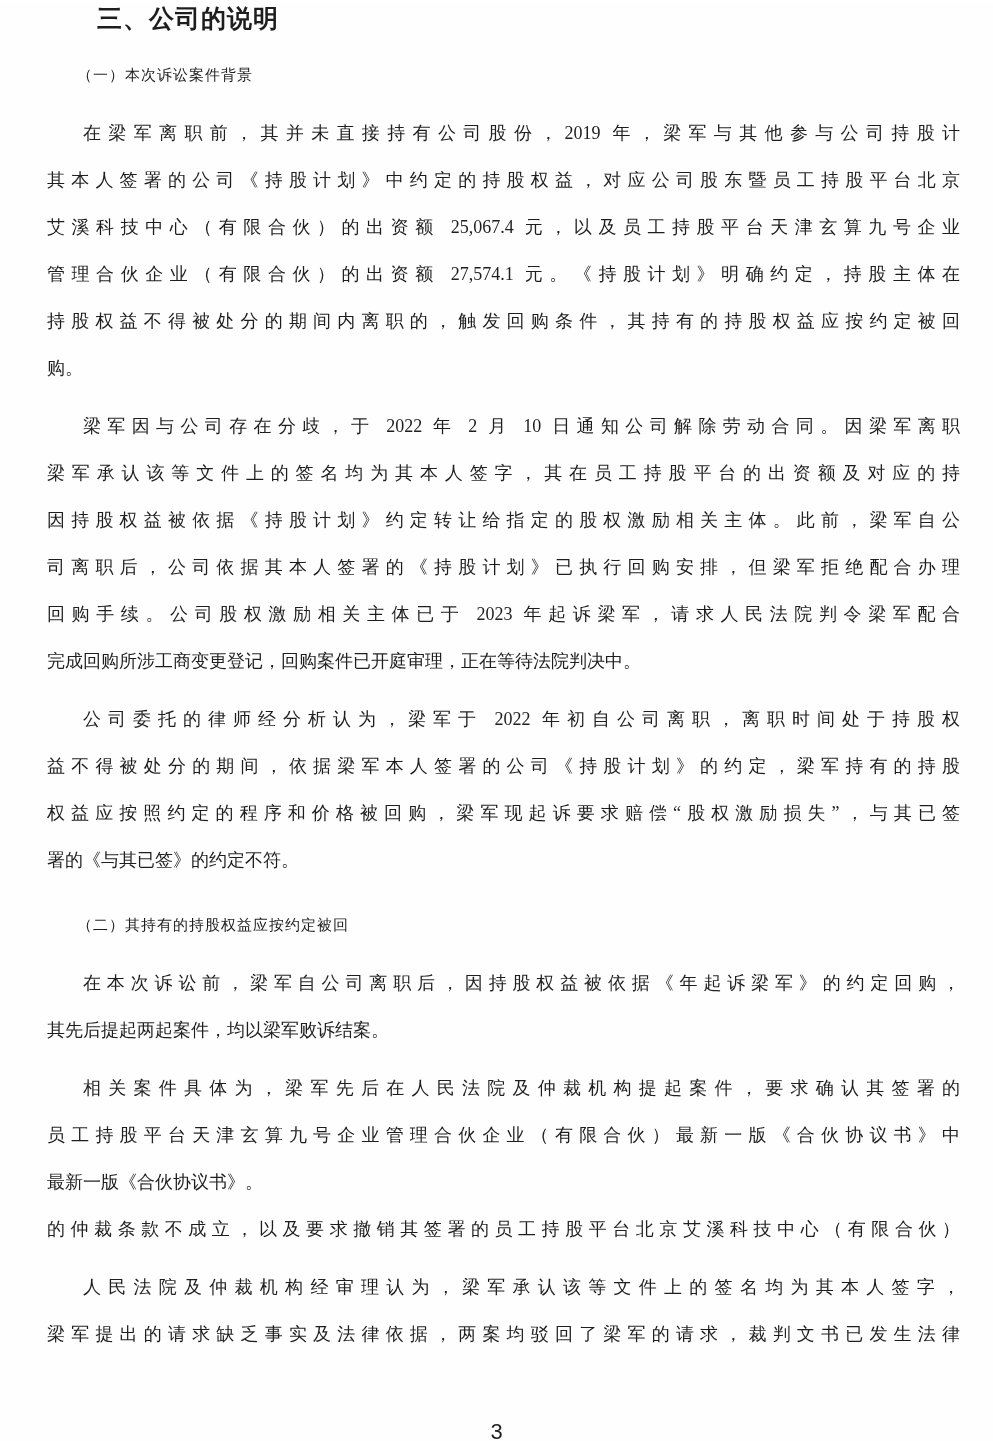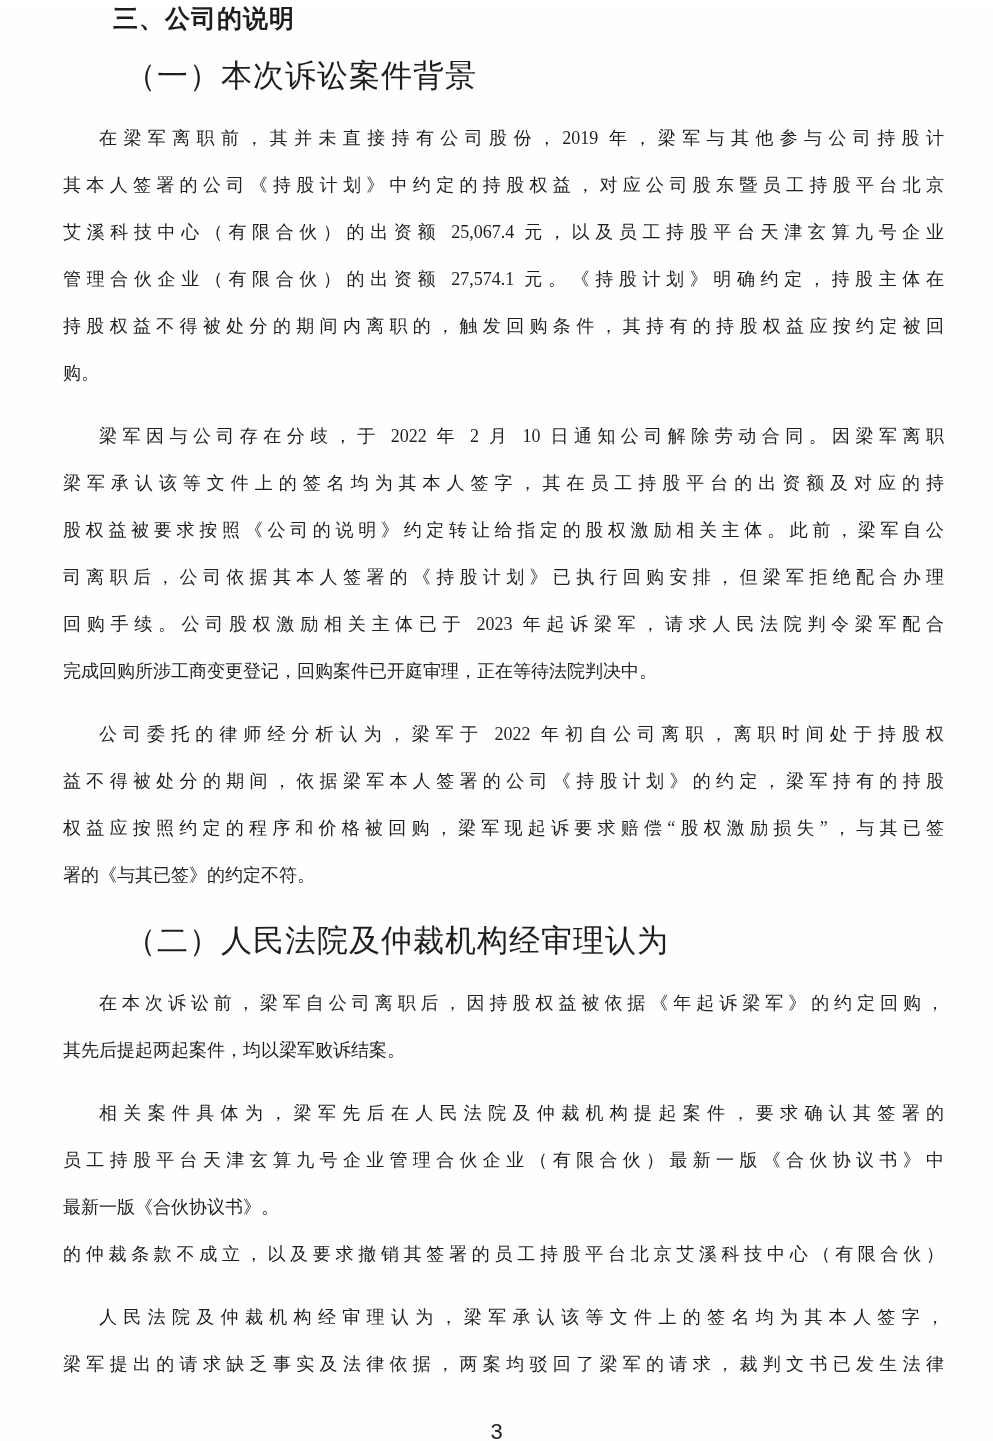--- a/index.html
+++ b/index.html
@@ -17,32 +17,32 @@
   .page {
     position: relative;
     width: 993px;
     height: 1441px;
     background: #fefefe;
   }
   .doc-body {
     margin-left: 47px;
     width: 913px;
   }
-  .block { margin: 16px; }
+  .block { margin: 0; }
   .block-title {
     margin-top: 4px;
     font-size: 25px;
     font-weight: bold;
     line-height: 30px;
     text-indent: 2em;
     letter-spacing: 1px;
   }
   .block-subheading {
     margin-top: 18px;
-    font-size: 31px;
+    font-size: 15px;
     line-height: 47px;
     text-indent: 2em;
     letter-spacing: 1px;
   }
   .block-paragraph {
     margin-top: 11px;
     font-size: 18px;
   }
   .line {
     line-height: 47px;
@@ -75,32 +75,32 @@
         <div class="line first-line">在梁军离职前，其并未直接持有公司股份，2019 年，梁军与其他参与公司持股计</div>
         <div class="line">其本人签署的公司《持股计划》中约定的持股权益，对应公司股东暨员工持股平台北京</div>
         <div class="line">艾溪科技中心（有限合伙）的出资额 25,067.4 元，以及员工持股平台天津玄算九号企业</div>
         <div class="line">管理合伙企业（有限合伙）的出资额 27,574.1 元。《持股计划》明确约定，持股主体在</div>
         <div class="line">持股权益不得被处分的期间内离职的，触发回购条件，其持有的持股权益应按约定被回</div>
         <div class="line short-last">购。</div>
       </div>
       <div class="block block-paragraph">
         <div class="line first-line">梁军因与公司存在分歧，于 2022 年 2 月 10 日通知公司解除劳动合同。因梁军离职</div>
         <div class="line">梁军承认该等文件上的签名均为其本人签字，其在员工持股平台的出资额及对应的持</div>
-        <div class="line">股权益被要求按照《公司的说明》约定转让给指定的股权激励相关主体。此前，梁军自公</div>
+        <div class="line">因持股权益被依据《持股计划》约定转让给指定的股权激励相关主体。此前，梁军自公</div>
         <div class="line">司离职后，公司依据其本人签署的《持股计划》已执行回购安排，但梁军拒绝配合办理</div>
         <div class="line">回购手续。公司股权激励相关主体已于 2023 年起诉梁军，请求人民法院判令梁军配合</div>
         <div class="line short-last">完成回购所涉工商变更登记，回购案件已开庭审理，正在等待法院判决中。</div>
       </div>
       <div class="block block-paragraph">
         <div class="line first-line">公司委托的律师经分析认为，梁军于 2022 年初自公司离职，离职时间处于持股权</div>
         <div class="line">益不得被处分的期间，依据梁军本人签署的公司《持股计划》的约定，梁军持有的持股</div>
         <div class="line">权益应按照约定的程序和价格被回购，梁军现起诉要求赔偿“股权激励损失”，与其已签</div>
         <div class="line short-last">署的《与其已签》的约定不符。</div>
       </div>
-      <div class="block block-subheading">（二）人民法院及仲裁机构经审理认为</div>
+      <div class="block block-subheading">（二）其持有的持股权益应按约定被回</div>
       <div class="block block-paragraph">
         <div class="line first-line">在本次诉讼前，梁军自公司离职后，因持股权益被依据《年起诉梁军》的约定回购，</div>
         <div class="line short-last">其先后提起两起案件，均以梁军败诉结案。</div>
       </div>
       <div class="block block-paragraph">
         <div class="line first-line">相关案件具体为，梁军先后在人民法院及仲裁机构提起案件，要求确认其签署的</div>
         <div class="line">员工持股平台天津玄算九号企业管理合伙企业（有限合伙）最新一版《合伙协议书》中</div>
         <div class="line short-last">最新一版《合伙协议书》。</div>
         <div class="line">的仲裁条款不成立，以及要求撤销其签署的员工持股平台北京艾溪科技中心（有限合伙）</div>
       </div>

